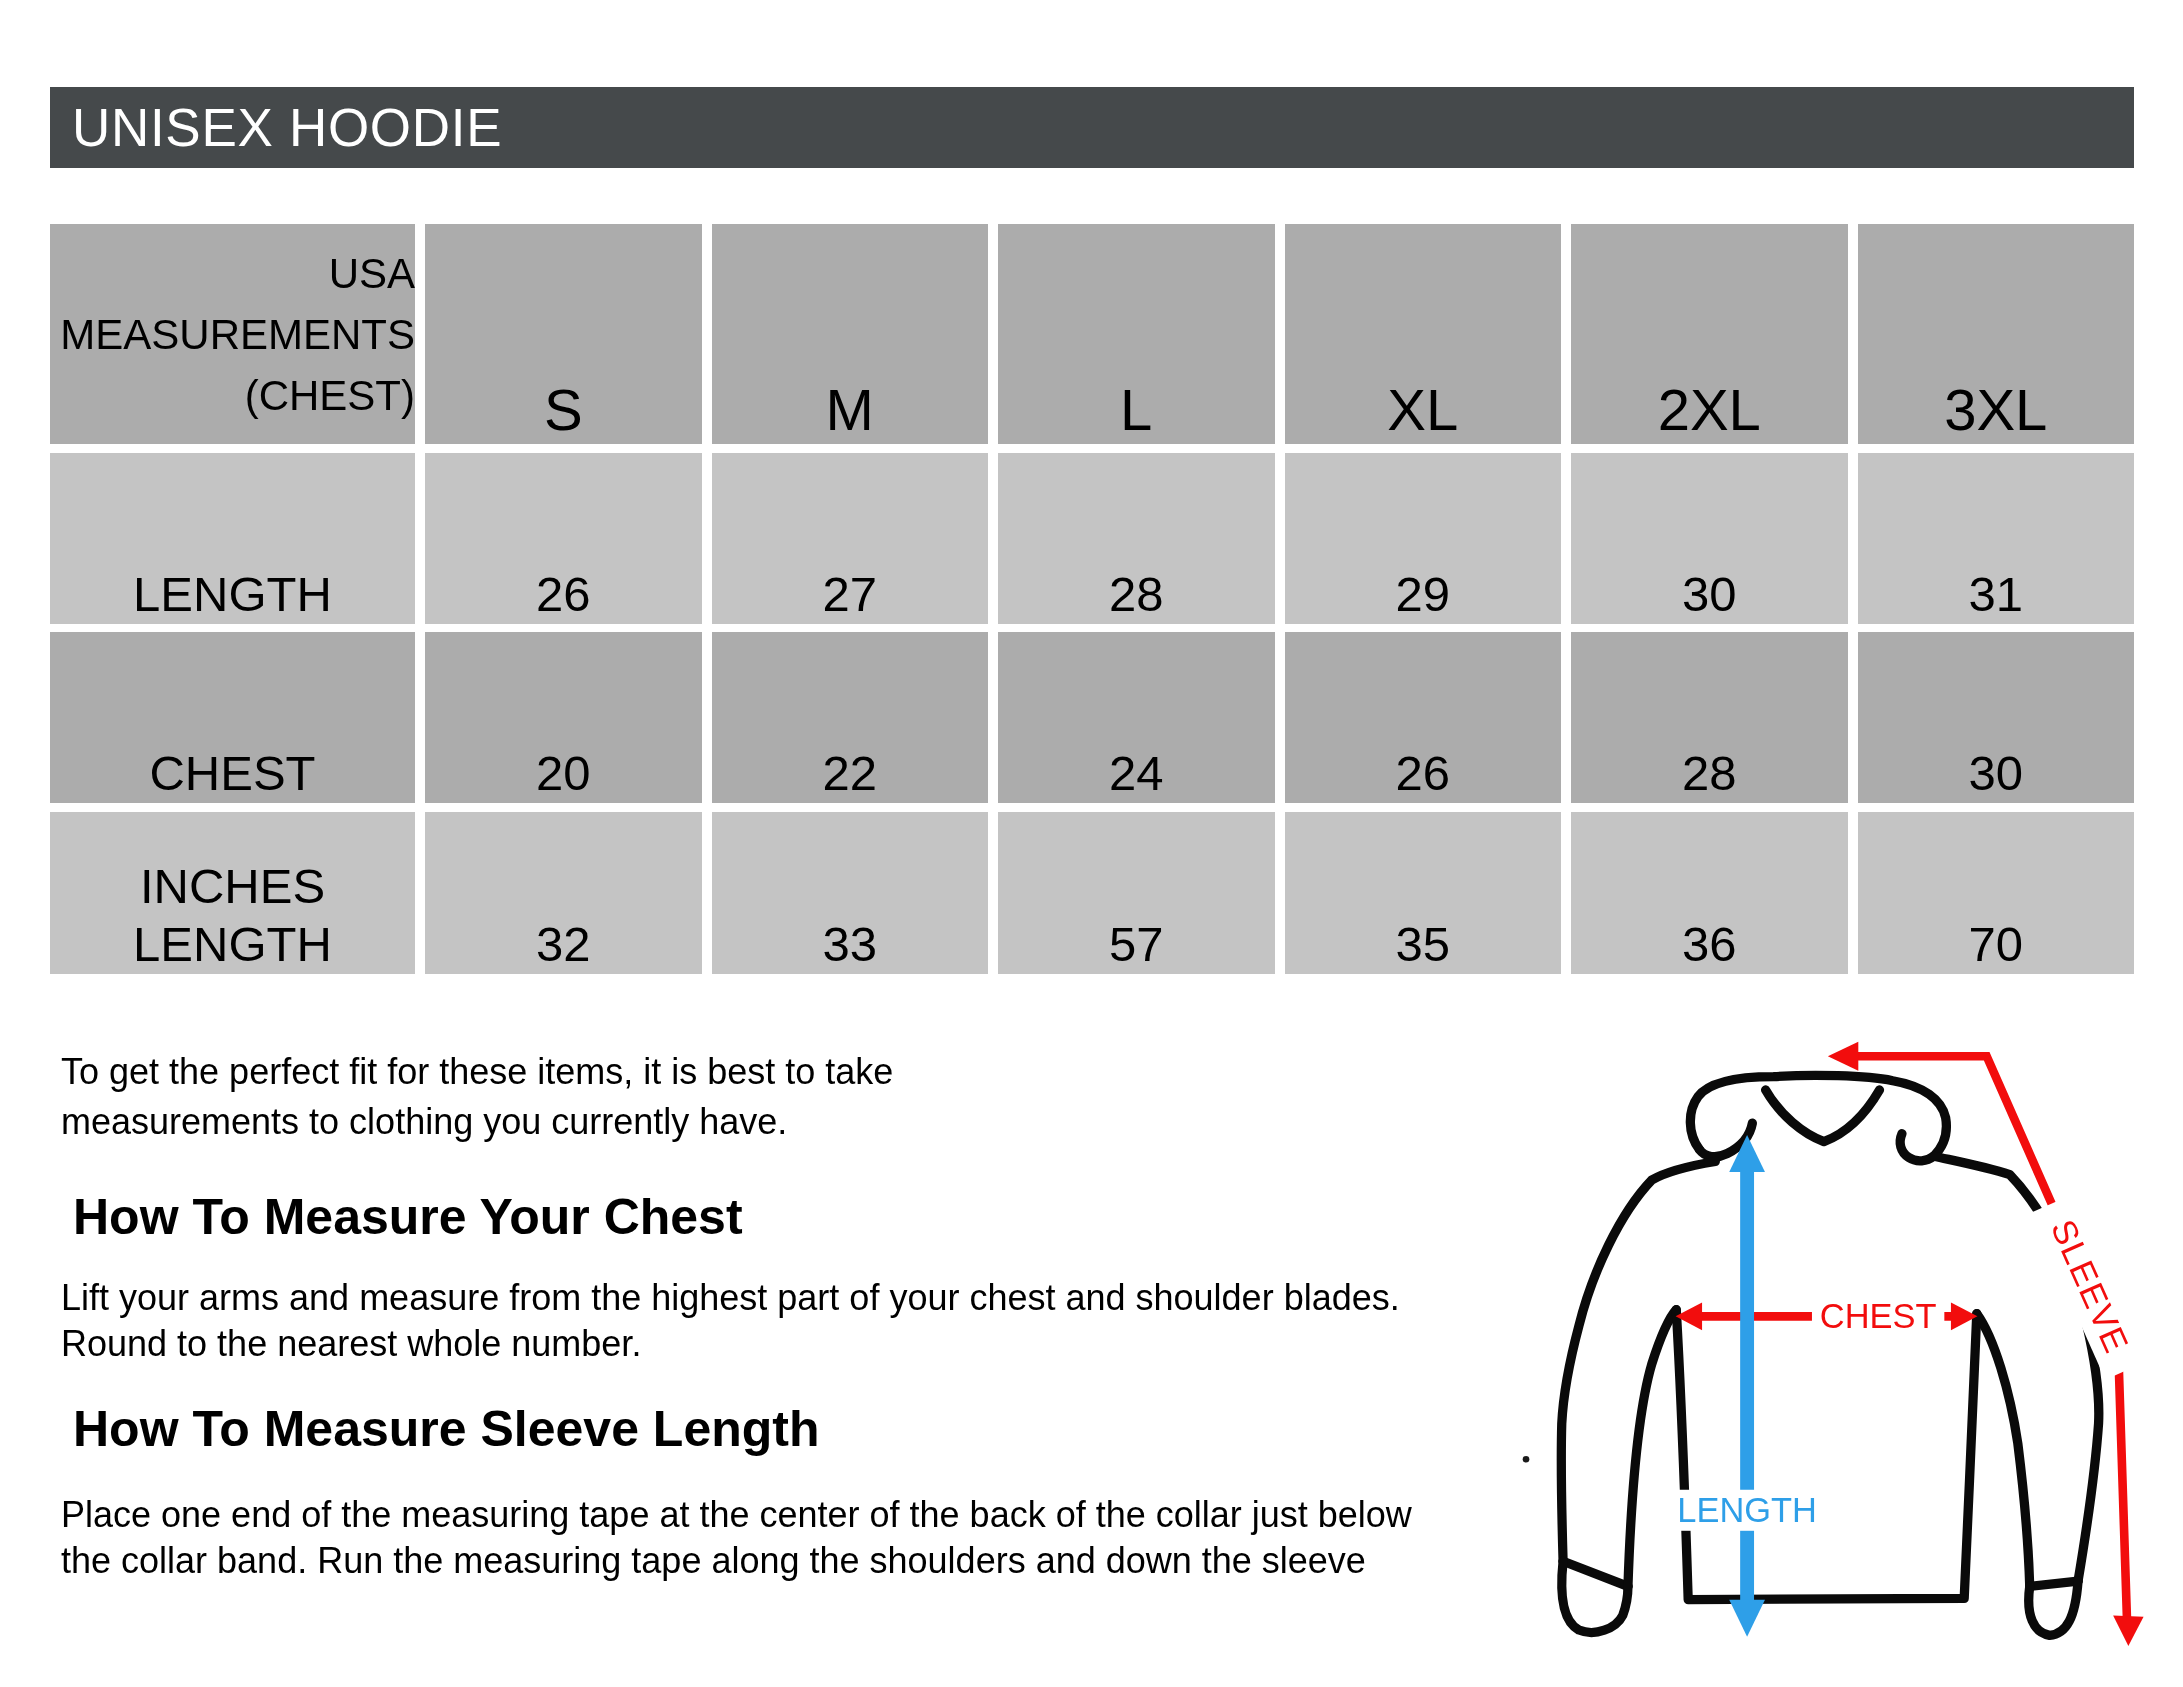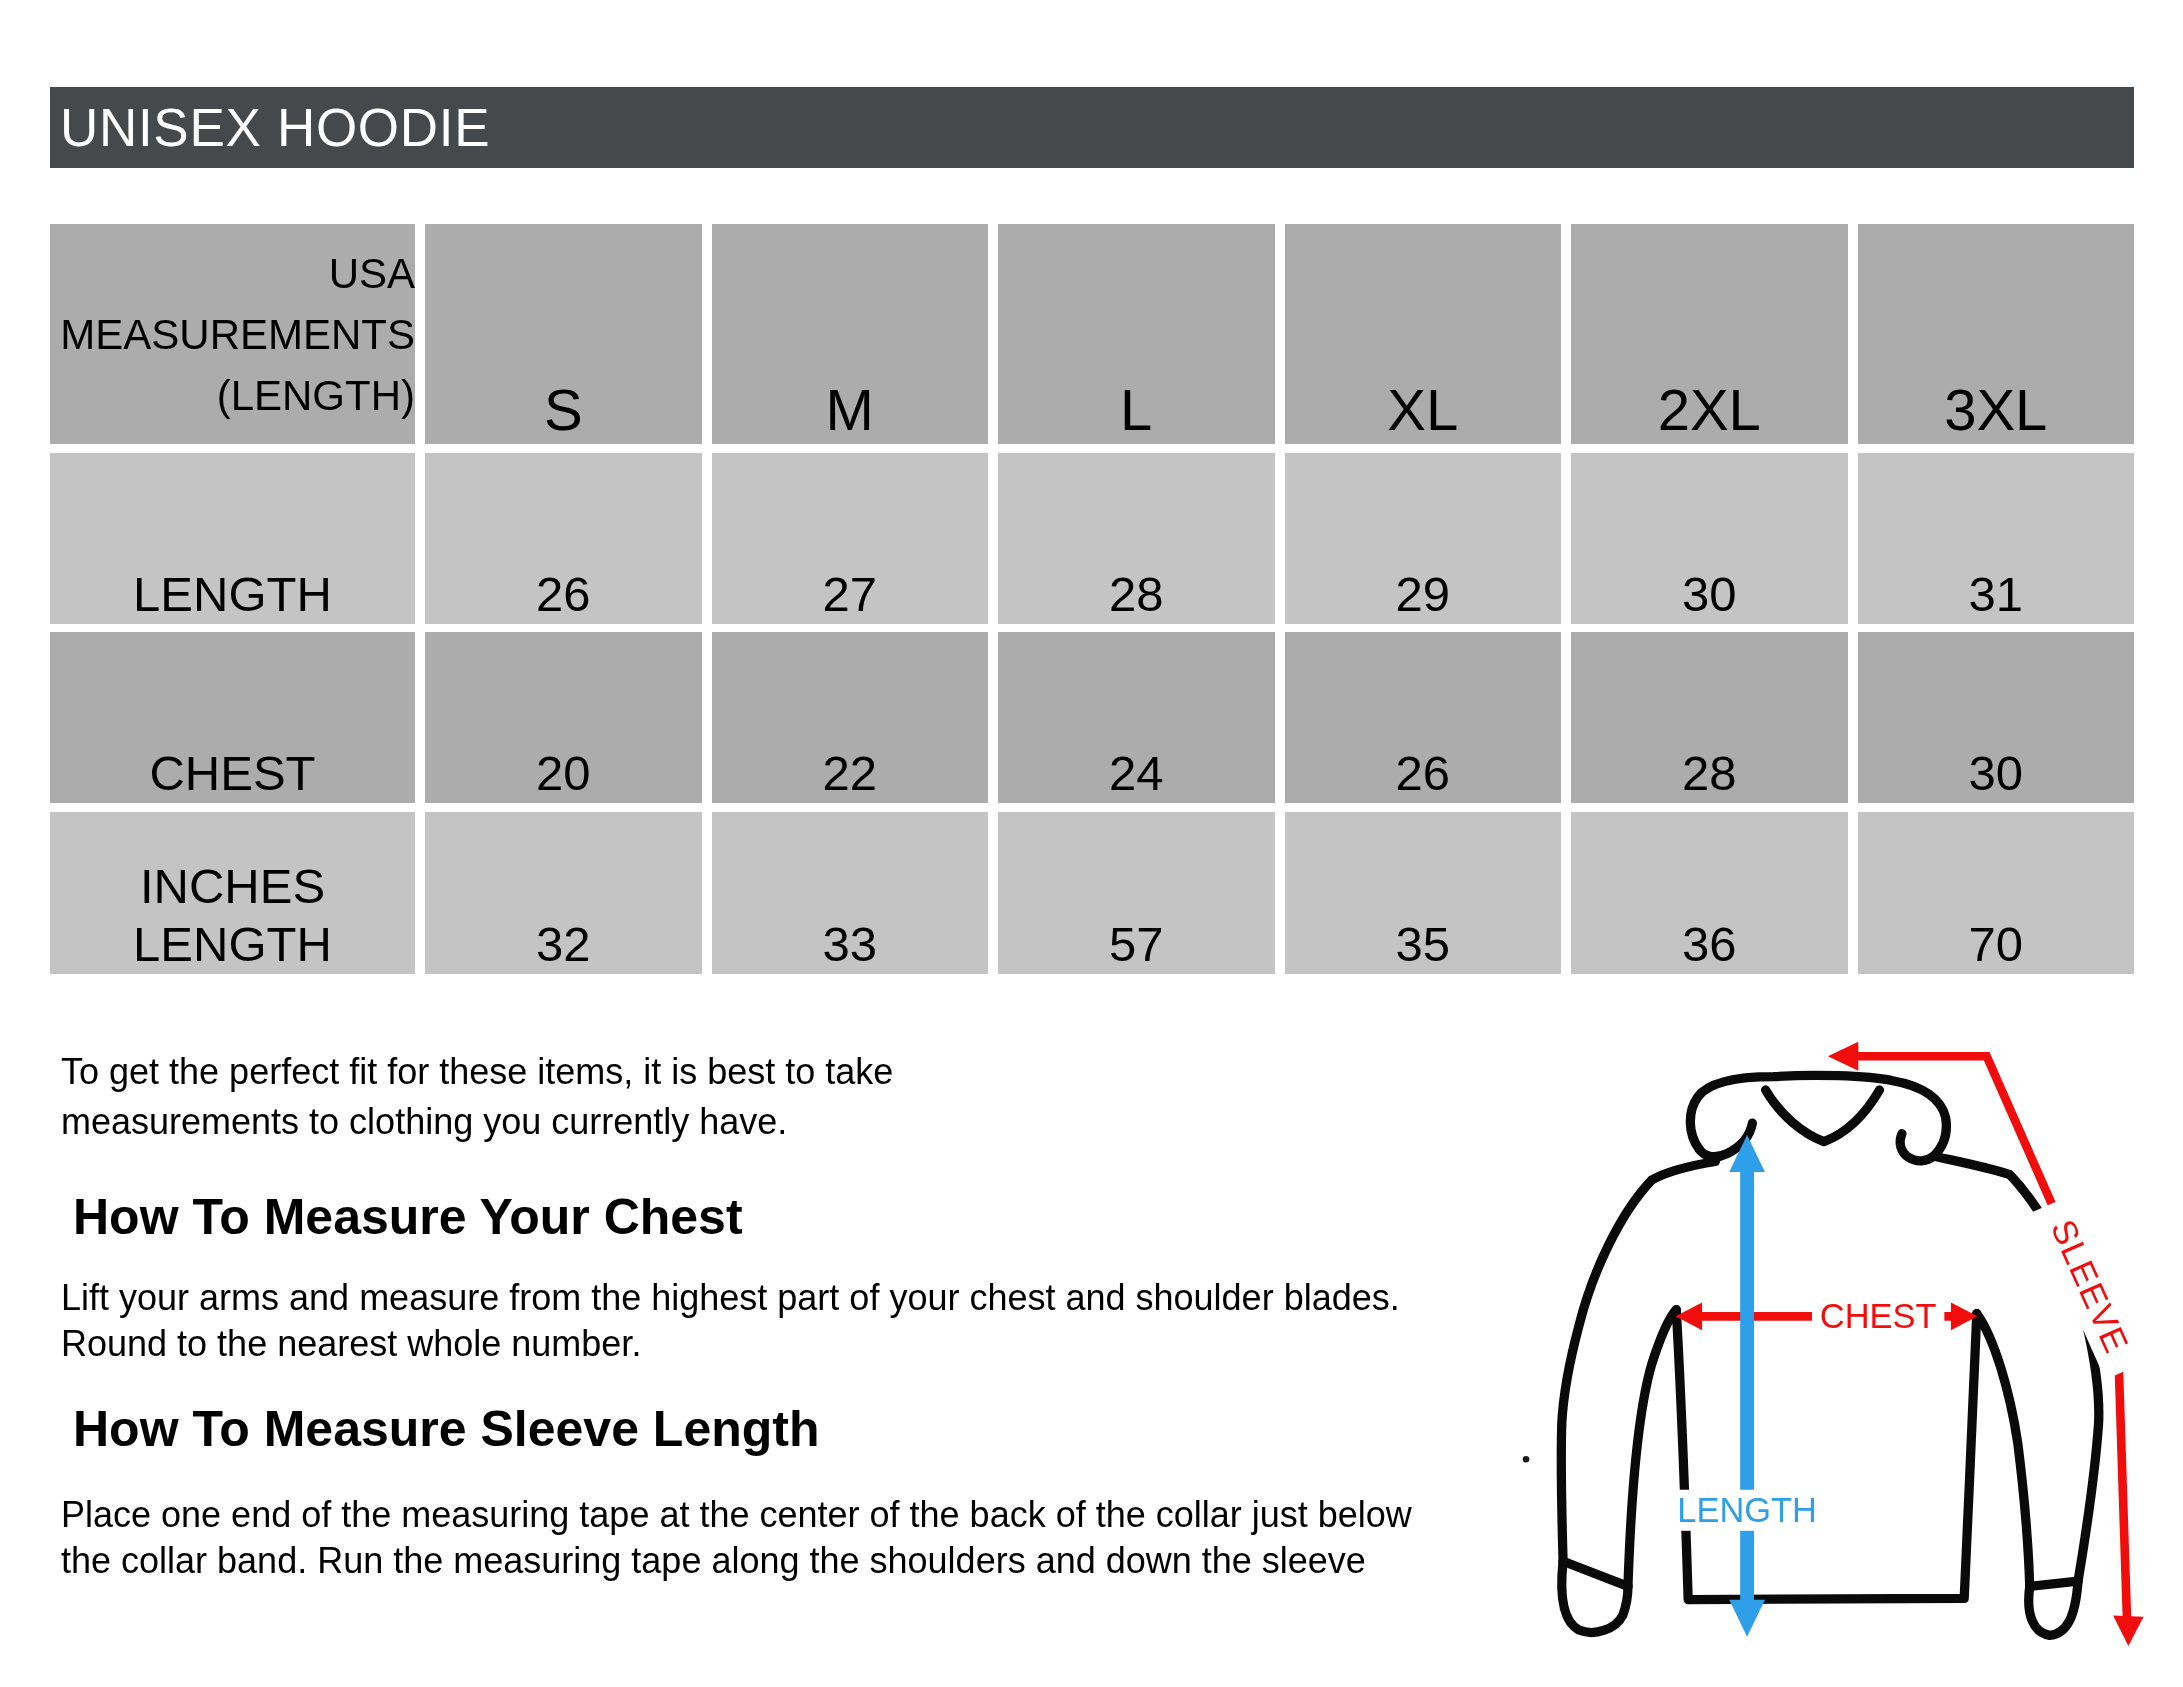--- a/index.html
+++ b/index.html
@@ -3,21 +3,21 @@
 <meta charset="utf-8">
 <style>
   html,body{margin:0;padding:0;background:#ffffff;}
   body{width:2183px;height:1687px;position:relative;overflow:hidden;
        font-family:"Liberation Sans",sans-serif;color:#000;}
   .page{position:absolute;inset:0;}
 
   
   .title-bar{position:absolute;left:50px;top:87px;width:2084px;height:81px;
              background:#45494B;display:flex;align-items:center;}
-  .title-bar span{color:#fff;font-size:53px;letter-spacing:0.7px;padding-left:10px;}
+  .title-bar span{color:#fff;font-size:53px;letter-spacing:0.7px;padding-left:22px;}
 
   
   .size-table{position:absolute;left:50px;top:224px;width:2084px;
               display:grid;grid-template-columns:365px repeat(6,1fr);
               grid-template-rows:220px 171px 171px 162px;
               column-gap:10px;row-gap:8.6px;background:#ffffff;}
   .cell{display:flex;align-items:flex-end;justify-content:center;
         text-align:center;line-height:1.18;}
   .dark{background:#ACACAC;}
   .light{background:#C4C4C4;}
@@ -48,21 +48,21 @@
 
   <header class="title-bar">
     <span>UNISEX HOODIE</span>
   </header>
 
   <div class="size-table">
 
     <div class="cell corner dark">
       <span>USA</span>
       <span>MEASUREMENTS</span>
-      <span>(LENGTH)</span>
+      <span>(CHEST)</span>
     </div>
     <div class="cell head dark">S</div>
     <div class="cell head dark">M</div>
     <div class="cell head dark">L</div>
     <div class="cell head dark">XL</div>
     <div class="cell head dark">2XL</div>
     <div class="cell head dark">3XL</div>
 
     <div class="cell rowlabel light">LENGTH</div>
     <div class="cell val light">26</div>

